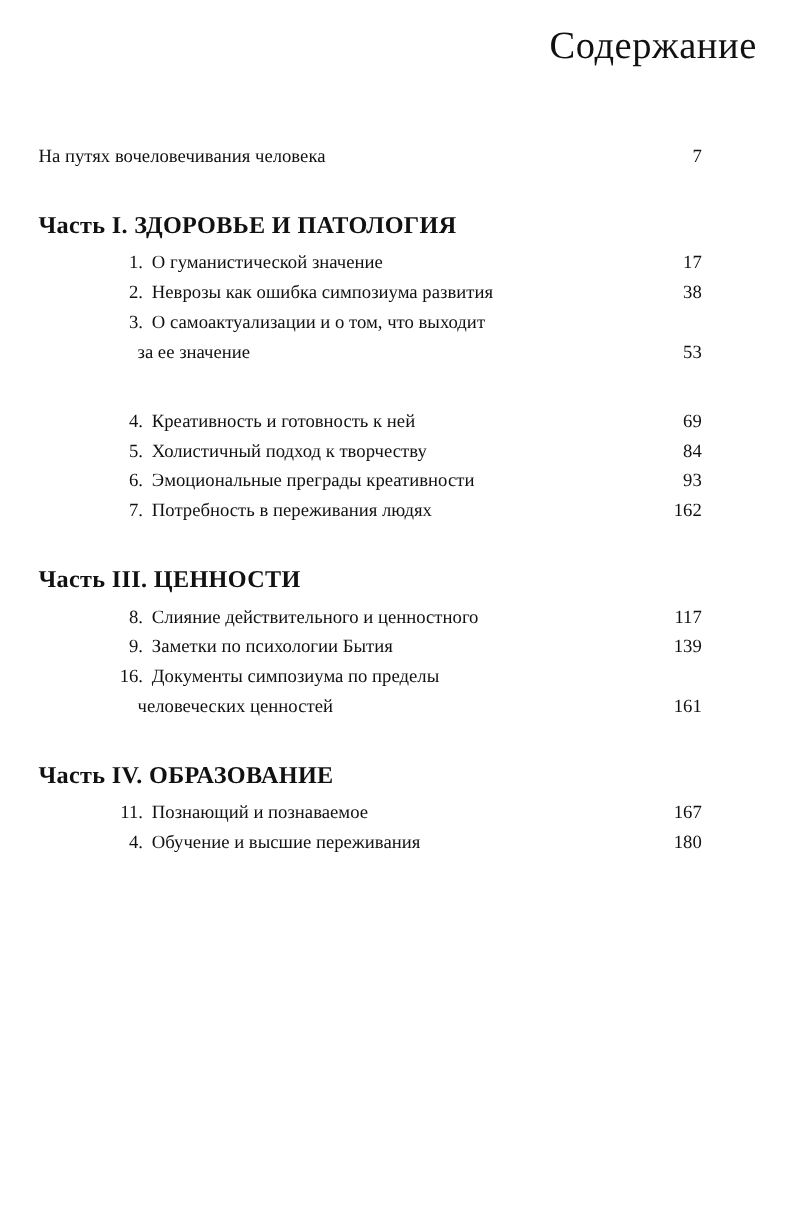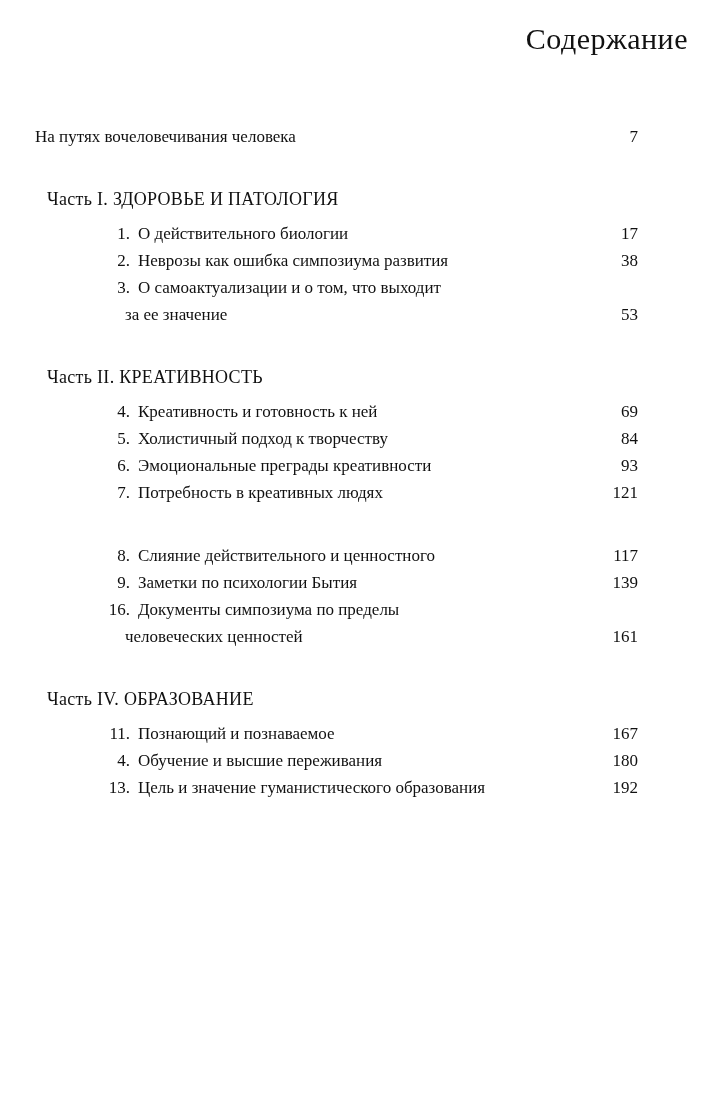--- a/index.html
+++ b/index.html
@@ -15,21 +15,21 @@
     overflow: hidden;
   }
   .page {
     box-sizing: border-box;
     width: 728px;
     height: 1100px;
     padding: 22px 40px 0 35px;
   }
   .toc-title {
     text-align: right;
-    font-size: 30px;
+    font-size: 35px;
     line-height: 1.15;
     letter-spacing: 0.5px;
     padding-right: 0px;
     margin: 0 0 0 0;
     font-weight: 400;
   }
   .toc-body {
     margin-top: 66px;
     padding-right: 50px; 
     font-size: 17px;
@@ -38,23 +38,23 @@
   .intro-row {
     display: flex;
     align-items: flex-end;
     gap: 30px;
   }
   .intro-row .label { flex: 1; }
   .section {
     margin-top: 36px;
   }
   .section-heading {
-    margin: 0 0 7px 12px;
-    font-size: 18px;
-    font-weight: 400;
+    margin: 0 0 7px 0;
+    font-size: 22px;
+    font-weight: 700;
     letter-spacing: 0.3px;
   }
   .entries {
     margin-left: 65px; 
   }
   .entry-line {
     display: flex;
     align-items: baseline;
   }
   .num {
@@ -90,21 +90,21 @@
       <span class="page-num">7</span>
     </div>
 
     <div class="section">
       <h2 class="section-heading">Часть I. ЗДОРОВЬЕ И ПАТОЛОГИЯ</h2>
       <div class="entries">
 
         <div class="entry">
           <div class="entry-line">
             <span class="num">1.</span>
-            <span class="label">О действительного биологии</span>
+            <span class="label">О гуманистической значение</span>
             <span class="page-num">17</span>
           </div>
         </div>
 
         <div class="entry">
           <div class="entry-line">
             <span class="num">2.</span>
             <span class="label">Неврозы как ошибка симпозиума развития</span>
             <span class="page-num">38</span>
           </div>
@@ -118,21 +118,20 @@
           <div class="entry-line cont-line">
             <span class="label">за ее значение</span>
             <span class="page-num">53</span>
           </div>
         </div>
 
       </div>
     </div>
 
     <div class="section">
-      <h2 class="section-heading">Часть II. КРЕАТИВНОСТЬ</h2>
       <div class="entries">
 
         <div class="entry">
           <div class="entry-line">
             <span class="num">4.</span>
             <span class="label">Креативность и готовность к ней</span>
             <span class="page-num">69</span>
           </div>
         </div>
 
@@ -148,29 +147,30 @@
           <div class="entry-line">
             <span class="num">6.</span>
             <span class="label">Эмоциональные преграды креативности</span>
             <span class="page-num">93</span>
           </div>
         </div>
 
         <div class="entry">
           <div class="entry-line">
             <span class="num">7.</span>
-            <span class="label">Потребность в креативных людях</span>
-            <span class="page-num">121</span>
-          </div>
-        </div>
-
-      </div>
-    </div>
-
-    <div class="section">
+            <span class="label">Потребность в переживания людях</span>
+            <span class="page-num">162</span>
+          </div>
+        </div>
+
+      </div>
+    </div>
+
+    <div class="section">
+      <h2 class="section-heading">Часть III. ЦЕННОСТИ</h2>
       <div class="entries">
 
         <div class="entry">
           <div class="entry-line">
             <span class="num">8.</span>
             <span class="label">Слияние действительного и ценностного</span>
             <span class="page-num">117</span>
           </div>
         </div>
 
@@ -209,25 +209,18 @@
         </div>
 
         <div class="entry">
           <div class="entry-line">
             <span class="num">4.</span>
             <span class="label">Обучение и высшие переживания</span>
             <span class="page-num">180</span>
           </div>
         </div>
 
-        <div class="entry">
-          <div class="entry-line">
-            <span class="num">13.</span>
-            <span class="label">Цель и значение гуманистического образования</span>
-            <span class="page-num">192</span>
-          </div>
-        </div>
 
       </div>
     </div>
 
   </div>
 </div>
 
 </body></html>

